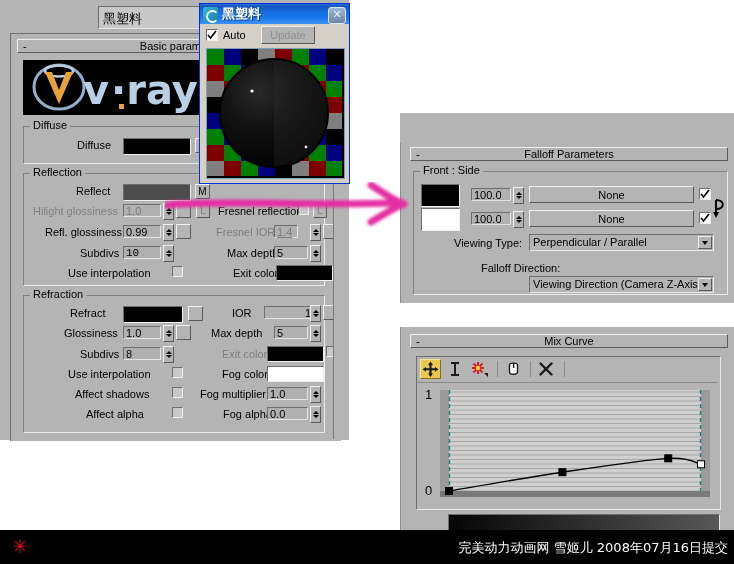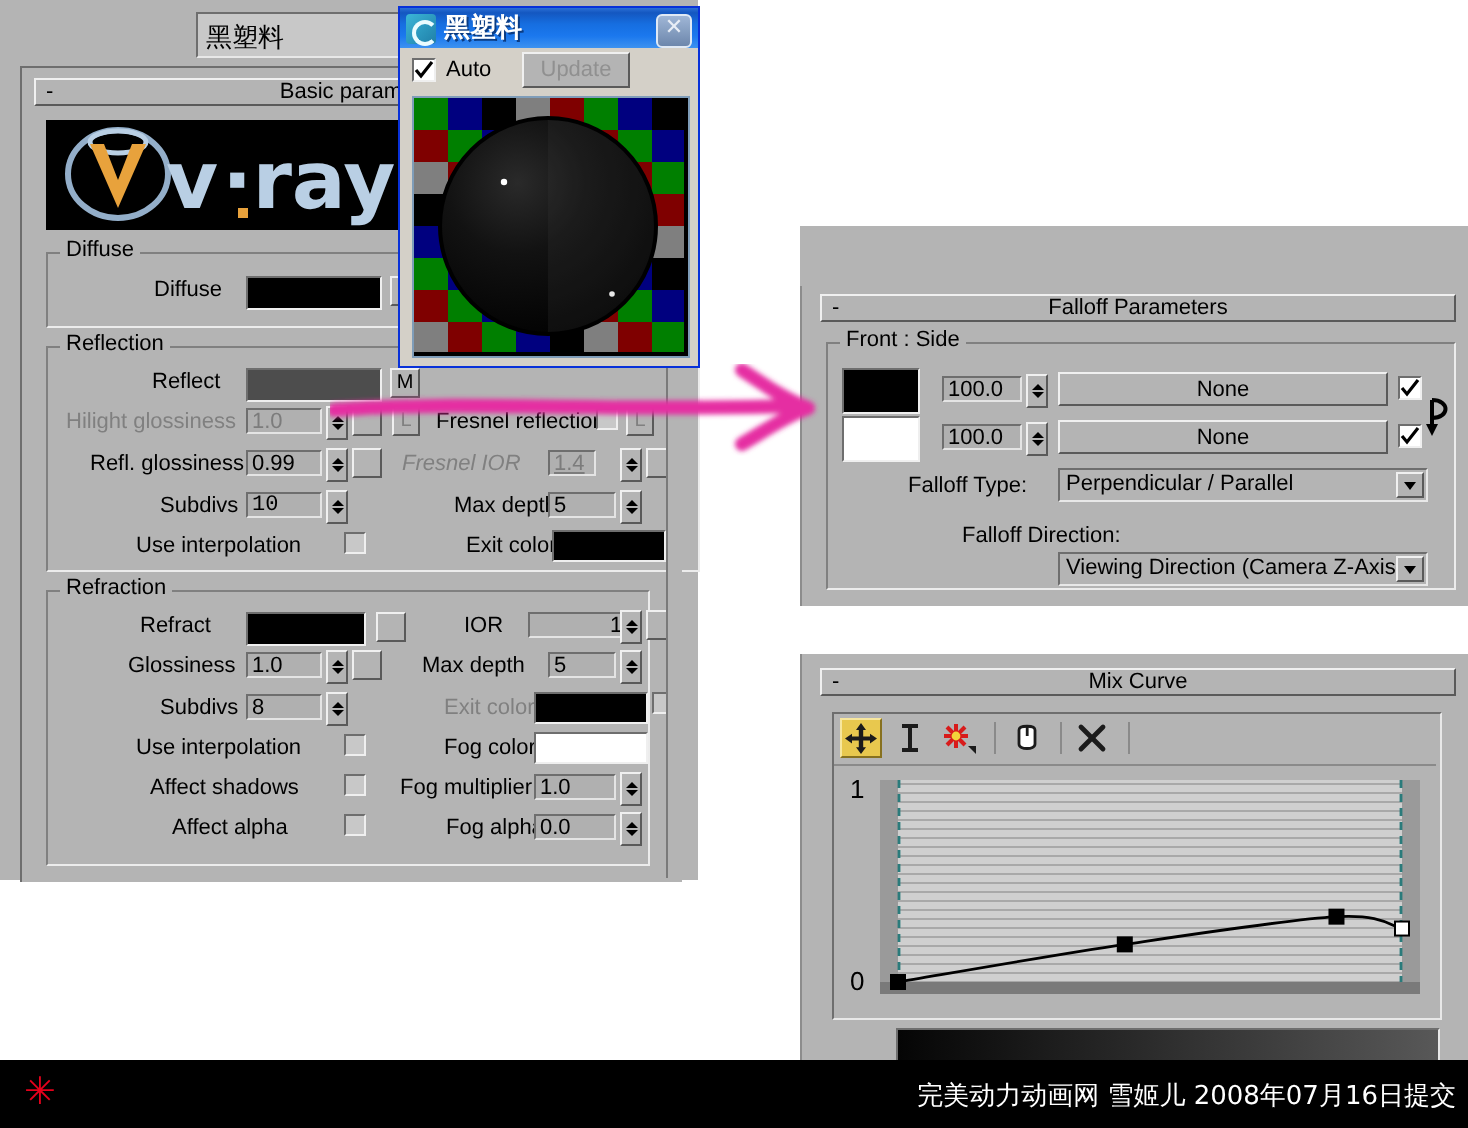--- a/index.html
+++ b/index.html
@@ -186,21 +186,21 @@
       </svg>
     </div>
 
     <div class="grp etched" style="left:12px;top:92px;width:300px;height:36px;">
       <span class="cap">Diffuse</span>
       <span class="abs lbl" style="left:53px;top:12px;">Diffuse</span>
       <div class="abs swatch" style="left:99px;top:11px;width:66px;height:15px;background:#000;"></div>
       <div class="abs mapbtn" style="left:171px;top:11px;width:15px;height:15px;"></div>
     </div>
 
-    <div class="grp etched" style="left:12px;top:139px;width:300px;height:111px;padding-left:25px;">
+    <div class="grp etched" style="left:12px;top:139px;width:300px;height:111px;">
       <span class="cap">Reflection</span>
 
       <span class="abs lbl" style="left:52px;top:11px;">Reflect</span>
       <div class="abs swatch" style="left:99px;top:10px;width:66px;height:15px;background:#4d4d4d;"></div>
       <div class="abs mapbtn lbl" style="left:171px;top:10px;width:15px;height:15px;line-height:13px;">M</div>
 
       <span class="abs lbl dim" style="left:9px;top:31px;">Hilight glossiness</span>
       <div class="abs spin-field dim" style="left:99px;top:30px;width:38px;">
         <span>1.0</span>
       </div>
@@ -216,21 +216,21 @@
 
       <span class="abs lbl" style="left:21px;top:52px;">Refl. glossiness</span>
       <div class="abs spin-field" style="left:99px;top:51px;width:38px;">
         <span>0.99</span>
       </div>
       <div class="abs spinner" style="left:139px;top:50px;">
           <i class="up"></i>
           <i class="dn"></i>
         </div>
       <div class="abs mapbtn" style="left:152px;top:50px;width:15px;height:15px;"></div>
-      <span class="abs lbl dim" style="left:177px;top:52px;font-style:italic;">Fresnel IOR</span>
+      <span class="abs lbl dim" style="left:192px;top:52px;">Fresnel IOR</span>
       <div class="abs spin-field dim" style="left:250px;top:51px;width:24px;text-decoration:underline;">
         <span>1.4</span>
       </div>
       <div class="abs spinner" style="left:286px;top:50px;">
           <i class="up"></i>
           <i class="dn"></i>
         </div>
       <div class="abs mapbtn" style="left:299px;top:50px;width:15px;height:15px;"></div>
 
       <span class="abs lbl" style="left:56px;top:73px;">Subdivs</span>
@@ -514,21 +514,21 @@
     </div>
 
     <div class="abs" style="left:298px;top:24px;width:16px;height:24px;">
       <svg width="16" height="24" viewBox="0 0 16 24">
         <path d="M4 4 C13 4 13 13 4 13" stroke="#000" stroke-width="2" fill="none"></path>
         <path d="M4 4 L4 20" stroke="#000" stroke-width="2" fill="none"></path>
         <path d="M1 16 L4 22 L7 16 Z" fill="#000"></path>
       </svg>
     </div>
 
-    <span class="abs lbl" style="left:40px;top:65px;">Falloff Type:</span>
+    <span class="abs lbl" style="left:40px;top:65px;">Viewing Type:</span>
     <div class="abs combo" style="left:115px;top:62px;width:185px;height:17px;">
       <span>Perpendicular / Parallel</span>
       <span class="arrow">
           <i></i>
         </span>
     </div>
 
     <span class="abs lbl" style="left:22px;top:90px;margin-left:45px;">Falloff Direction:</span>
     <div class="abs combo" style="left:115px;top:87px;width:185px;height:17px;">
       <span>Viewing Direction (Camera Z-Axis)</span>

